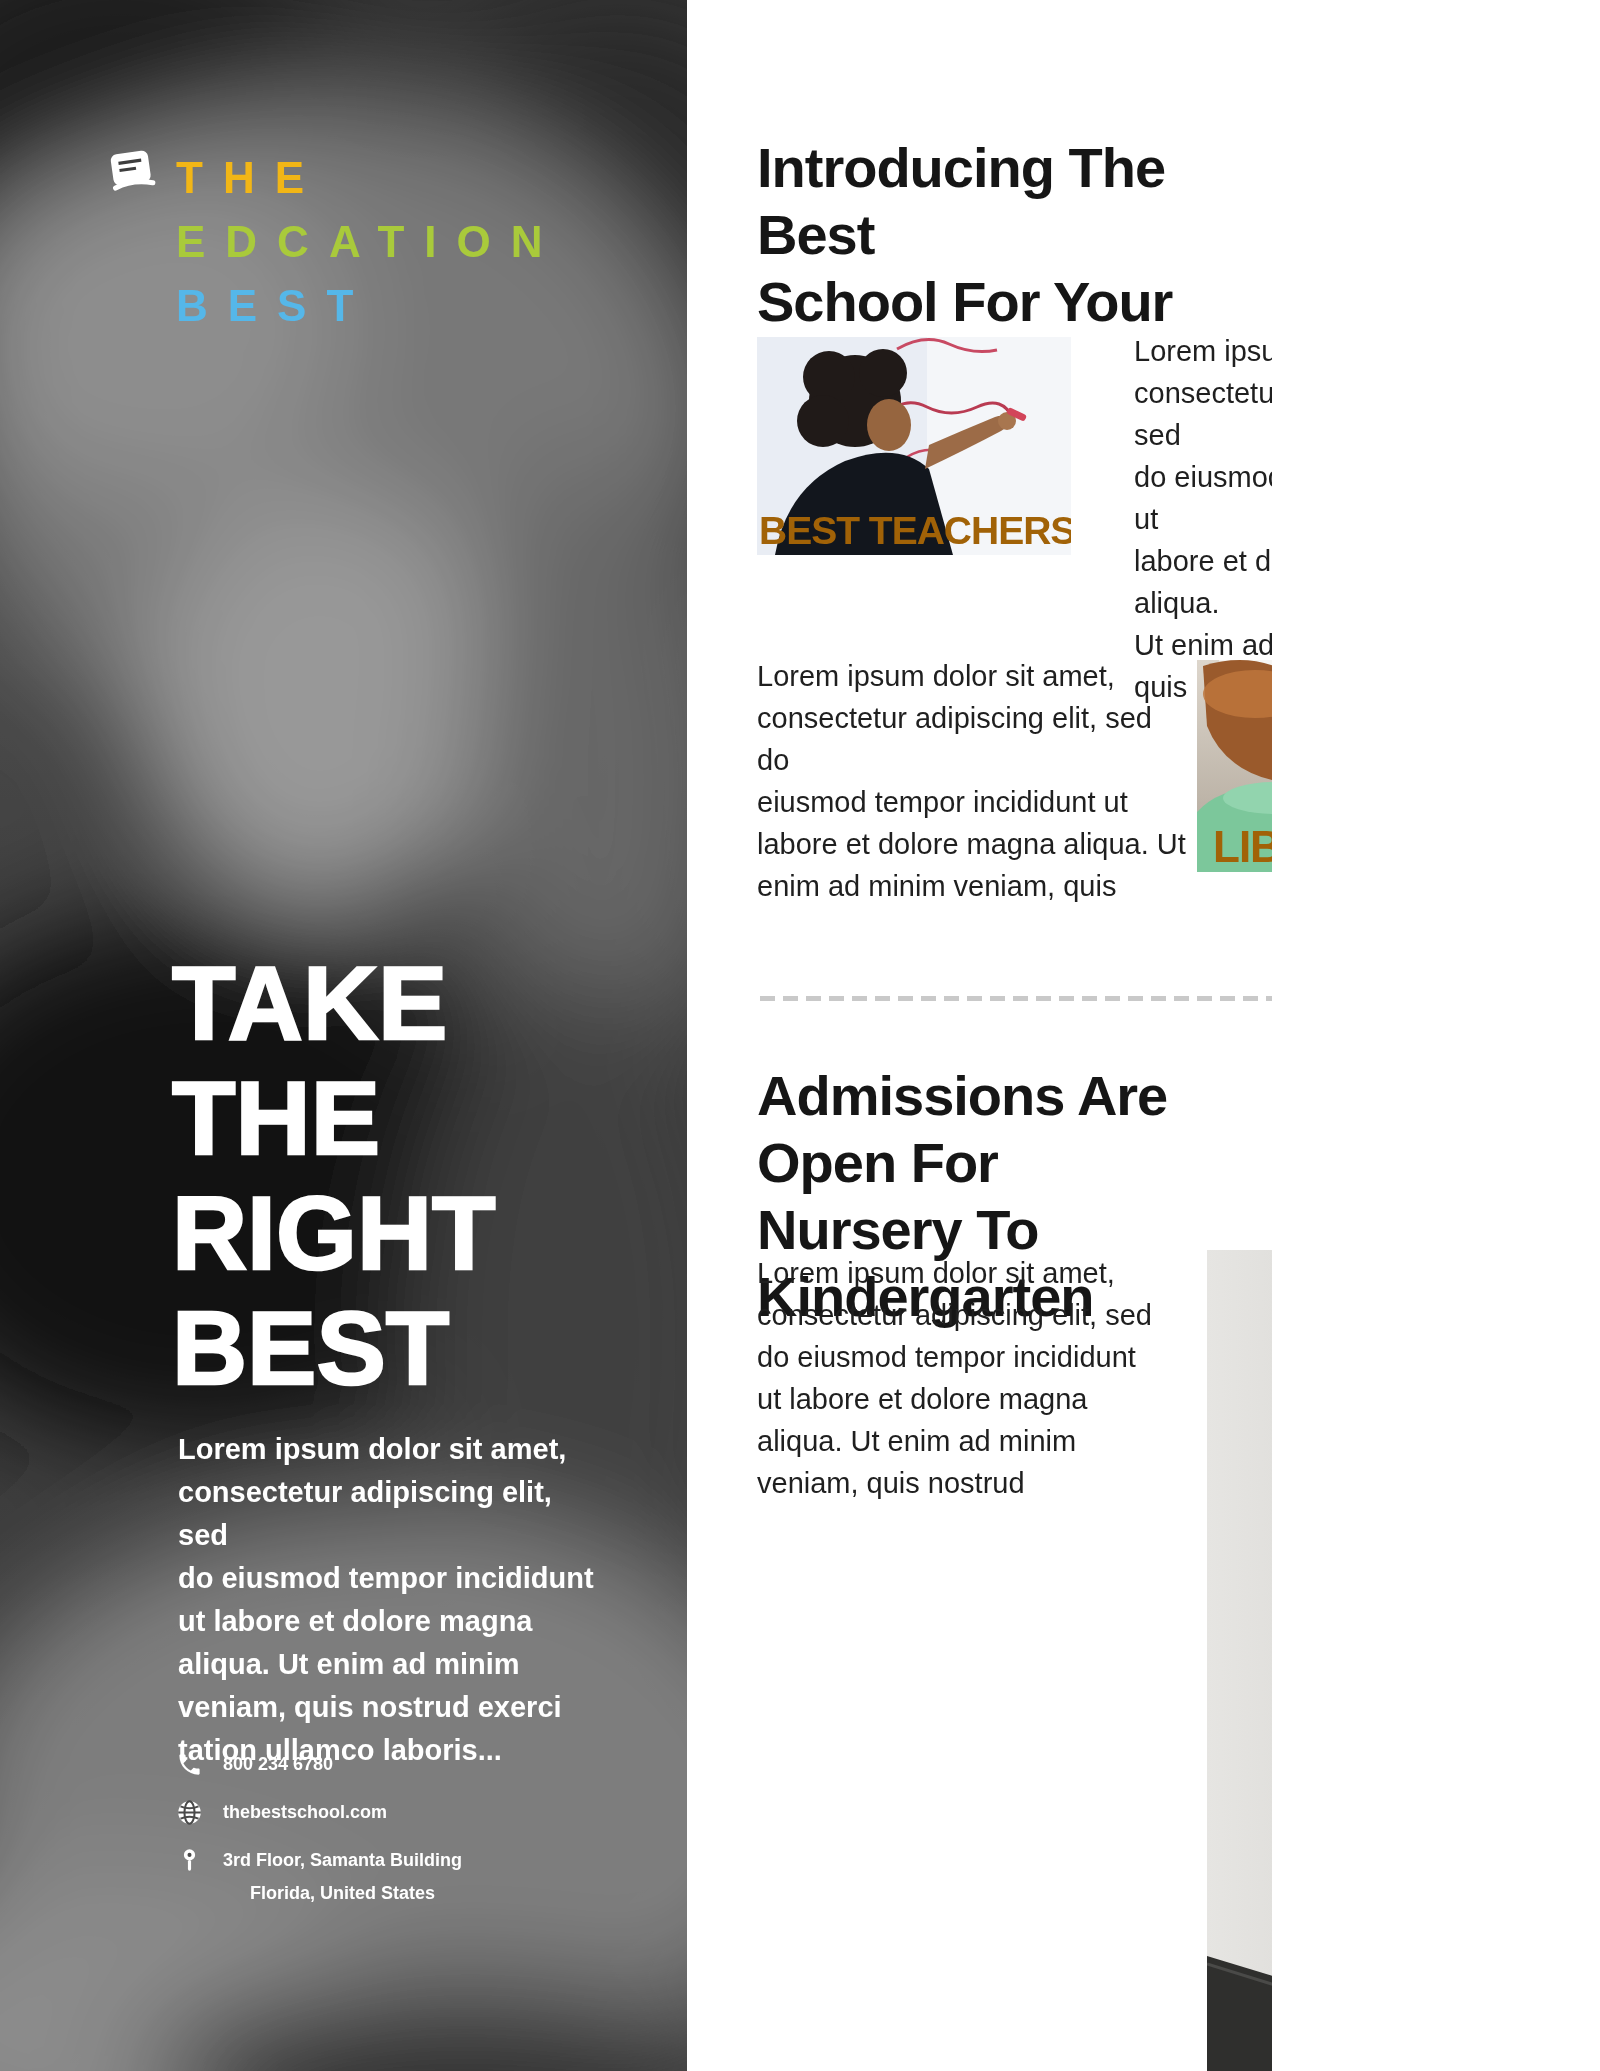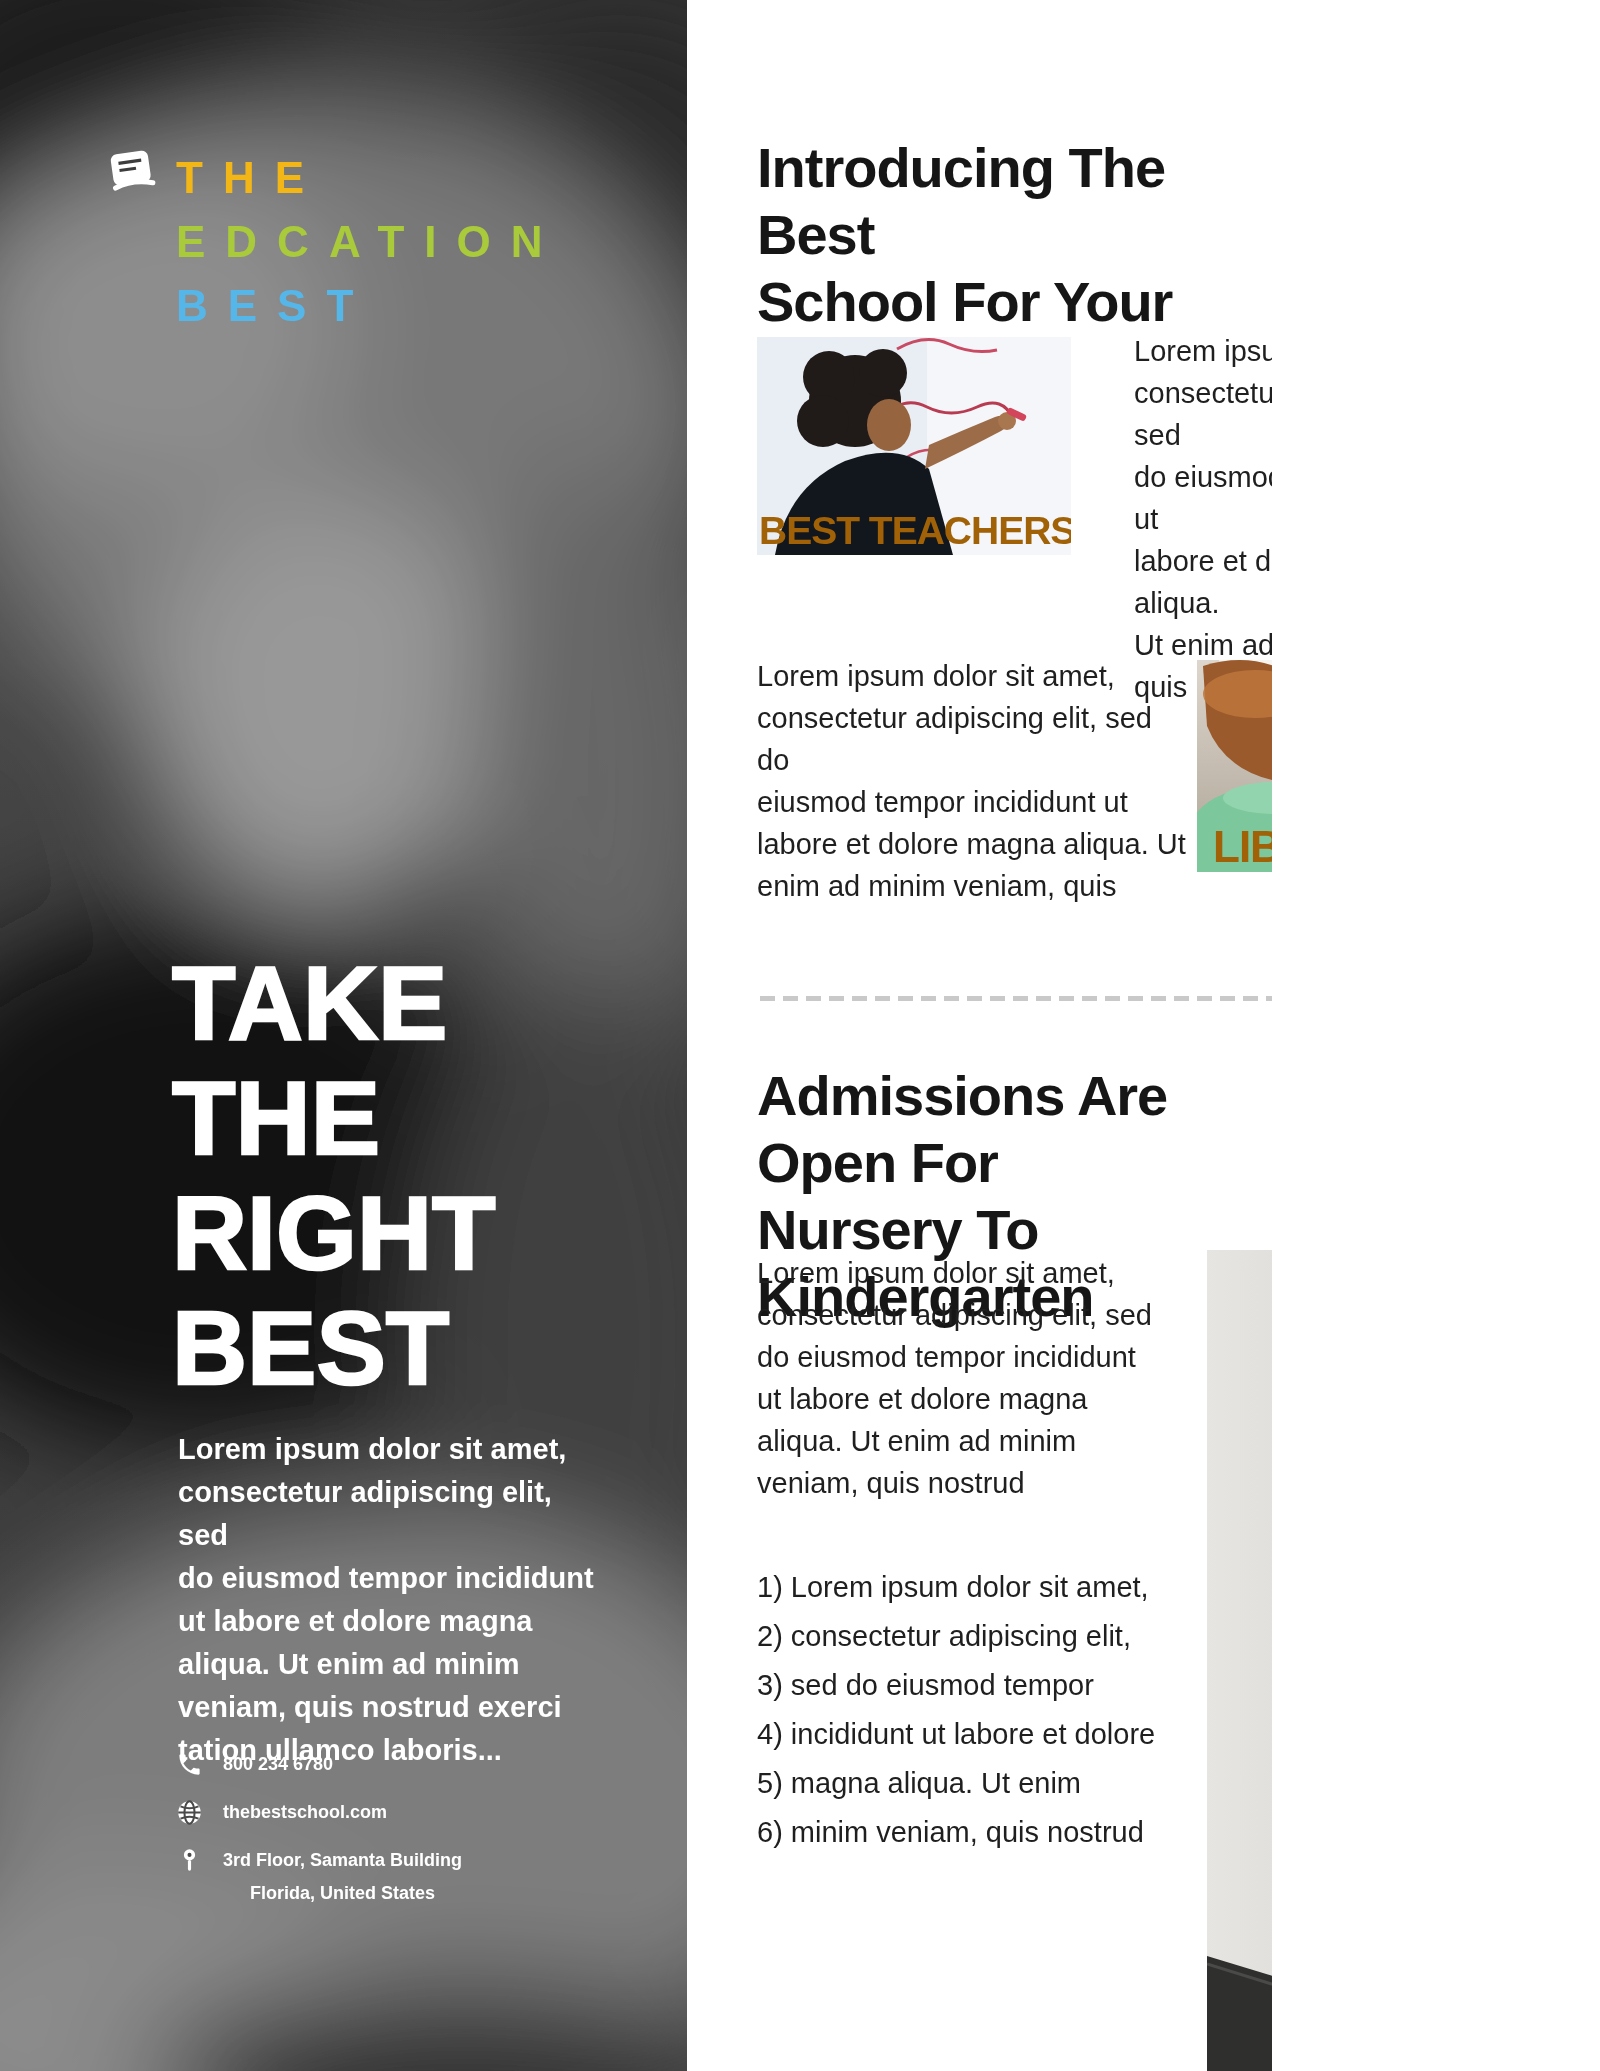--- a/index.html
+++ b/index.html
@@ -209,28 +209,20 @@
 
   <div class="h2">Admissions Are Open For
 Nursery To Kindergarten</div>
   <div class="bodytext p-adm">Lorem ipsum dolor sit amet,
 consectetur adipiscing elit, sed
 do eiusmod tempor incididunt
 ut labore et dolore magna
 aliqua. Ut enim ad minim
 veniam, quis nostrud</div>
 
-  <div class="adm-list">
-    <div class="adm-list-item">1) Lorem ipsum dolor sit amet,</div>
-    <div class="adm-list-item">2) consectetur adipiscing elit,</div>
-    <div class="adm-list-item">3) sed do eiusmod tempor</div>
-    <div class="adm-list-item">4) incididunt ut labore et dolore</div>
-    <div class="adm-list-item">5) magna aliqua. Ut enim</div>
-    <div class="adm-list-item">6) minim veniam, quis nostrud</div>
-  </div>
 
   <div class="photo photo-teacher">
     <svg viewBox="0 0 393 821" preserveAspectRatio="none" aria-hidden="true">
       <defs>
         <linearGradient id="twall" x1="0" y1="0" x2="1" y2="0">
           <stop offset="0" stop-color="#e6e5e2"></stop>
           <stop offset="1" stop-color="#c9c8c5"></stop>
         </linearGradient>
       </defs>
       <rect width="393" height="821" fill="url(#twall)"></rect>

